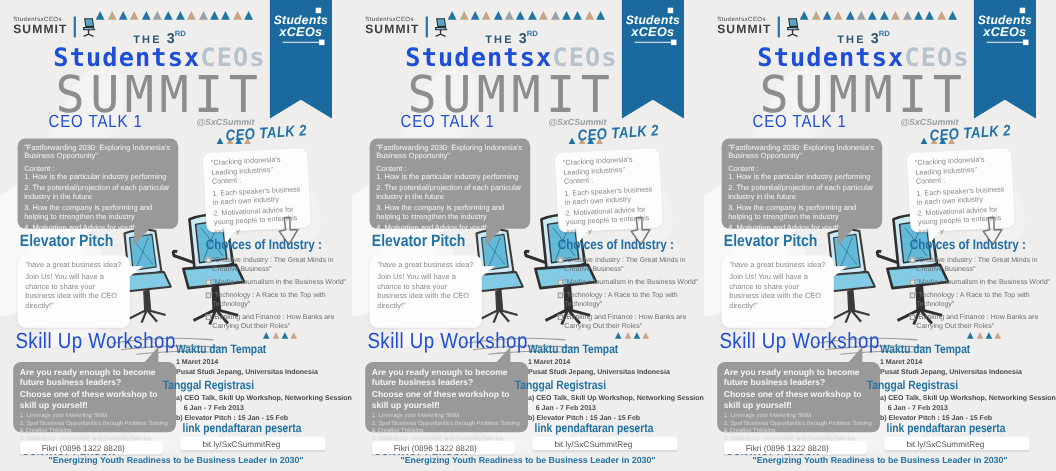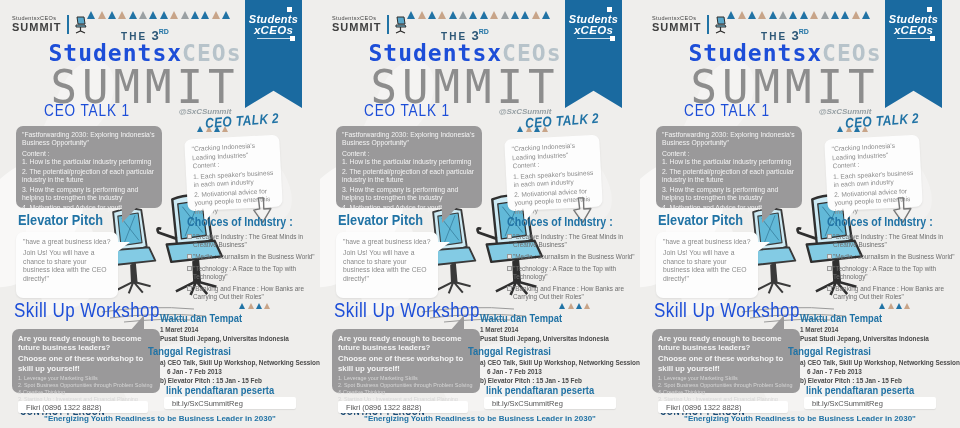--- a/index.html
+++ b/index.html
@@ -92,21 +92,21 @@
   .choice::before{content:"";position:absolute;left:0;top:1px;width:3px;height:3px;border:1px solid #9a9a9a;background:#e7e7e7;}
 
   
   .info{position:absolute;z-index:2;font-size:6.4px;font-weight:bold;color:#4a4a4a;line-height:1.4;}
   .waktu-txt{left:160px;top:326px;}
   .reg-txt{left:160px;top:359px;}
   .reg-indent{padding-left:7px;}
 
   
   .white-box{position:absolute;background:#fff;border-radius:2px;z-index:2;font-size:7.5px;color:#555;
-             display:flex;align-items:center;padding-left:8px;box-sizing:border-box;box-shadow:0 1px 1px rgba(0,0,0,.08);}
+             display:flex;align-items:center;padding-left:20px;box-sizing:border-box;box-shadow:0 1px 1px rgba(0,0,0,.08);}
   .contact-box{left:18px;top:401px;width:130px;height:12px;}
   .link-box{left:164px;top:397px;width:132px;height:12px;}
 
   .footer-quote{position:absolute;left:0;top:414px;width:100%;text-align:center;font-size:8px;font-weight:bold;color:#2173a5;z-index:2;}
 
   
   .chairs{position:absolute;left:94px;top:192px;width:152px;height:132px;z-index:1;}
   .arrow-sketch{position:absolute;left:252px;top:196px;width:24px;height:28px;z-index:2;}
 </style>
 </head>

